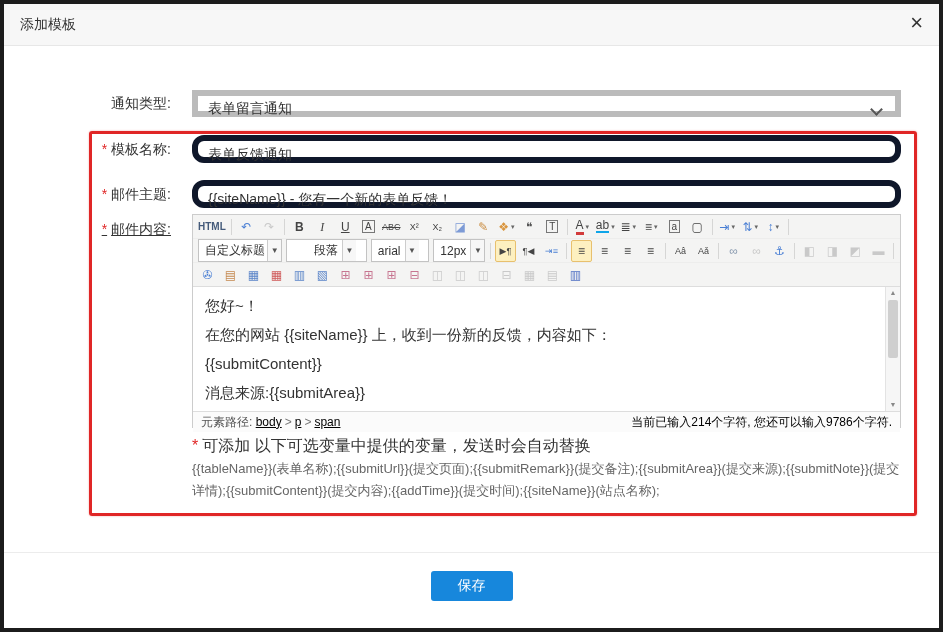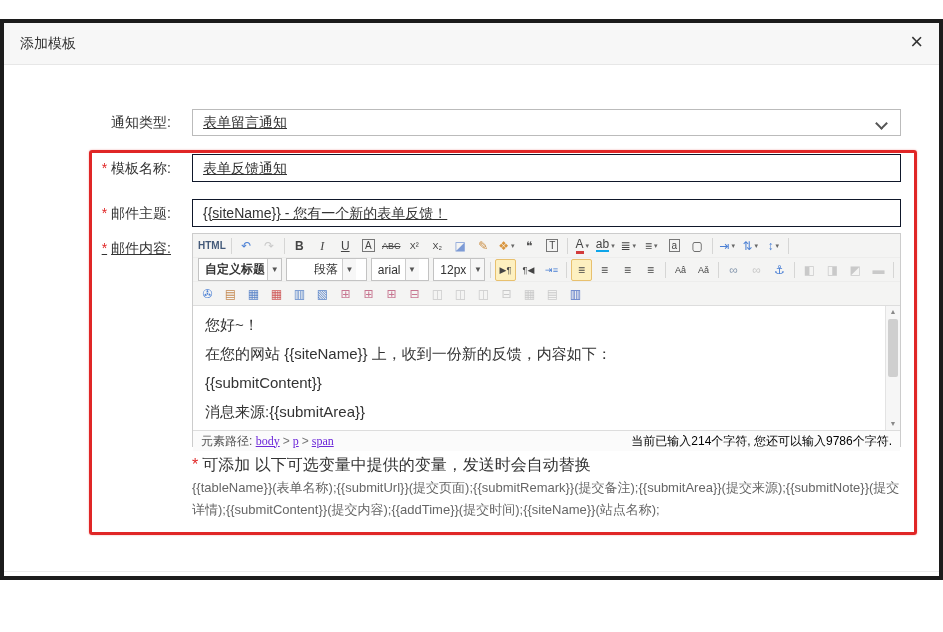--- a/index.html
+++ b/index.html
@@ -1,25 +1,25 @@
 <!DOCTYPE html>
 <html><head>
 <meta charset="utf-8">
 <style>
   html,body{margin:0;padding:0;background:#fff;font-family:"Liberation Sans","DejaVu Sans",sans-serif;}
-  .frame{position:relative;width:943px;height:561px;box-sizing:border-box;border:4px solid #1c1c1c;background:#fff;overflow:hidden;margin-top:19px;}
+  .frame{position:relative;width:943px;height:632px;box-sizing:border-box;border:4px solid #1c1c1c;background:#fff;overflow:hidden;}
   .header{position:absolute;left:0;top:0;right:0;height:41px;background:#f7f7f7;border-bottom:1px solid #e7e7e7;}
   .title{position:absolute;left:16px;top:12px;font-size:14px;color:#333;}
   .close{position:absolute;right:16px;top:8px;font-size:22px;color:#333;cursor:pointer;line-height:22px;}
   .label{position:absolute;left:55px;width:112px;text-align:right;font-size:14px;color:#333;white-space:nowrap;}
   .req{color:#e02626;margin-right:4px;}
-  .ctl{position:absolute;left:188px;width:709px;box-sizing:border-box;background:#fff;border:1px solid #0f172a;font-size:14px;color:#333;text-decoration:underline;}
+  .ctl{position:absolute;left:188px;width:709px;box-sizing:border-box;background:#fff;border:6px solid #0f172a;font-size:14px;color:#333;}
   .select{height:27px;line-height:25px;padding-left:10px;border-color:#bbb;}
   .chev{position:absolute;right:14px;top:9px;width:7px;height:7px;border-right:2px solid #555;border-bottom:2px solid #555;transform:rotate(45deg);}
-  .input{height:28px;line-height:26px;padding-left:10px;}
+  .input{height:28px;line-height:26px;padding-left:10px;border-radius:12px;}
   .redbox{position:absolute;left:85px;top:127px;width:822px;height:379px;border:3px solid #e02626;border-radius:3px;pointer-events:none;box-shadow:0 0 2px rgba(224,38,38,.4);}
   
   .editor{position:absolute;left:188px;top:210px;width:709px;height:214px;box-sizing:border-box;border:1px solid #ccc;background:#fff;}
   .tbar{background:#f4f4f3;padding:0 3px;height:23px;display:flex;align-items:center;overflow:hidden;}
   .tbar.r1{border-bottom:1px solid #ededec;}
   .tbar.r2{border-bottom:1px solid #ededec;}
   .tbi{display:inline-flex;align-items:center;justify-content:center;height:20px;min-width:19px;margin:0 1px;border:1px solid transparent;border-radius:2px;cursor:pointer;}
   .tbi .g{font-size:12px;color:#444;line-height:18px;white-space:nowrap;}
   .tbi.txt .g{font-size:10px;font-weight:bold;color:#445a7a;letter-spacing:0;}
   .tbi.bold .g{font-weight:bold;}
@@ -39,21 +39,21 @@
   .sel .car{border-left:1px solid #ccc;width:13px;text-align:center;font-size:8px;color:#555;align-self:stretch;display:flex;align-items:center;justify-content:center;background:#f7f7f7;}
   .content{position:relative;height:124px;border-top:1px solid #ddd;background:#fff;overflow:hidden;}
   .clines{position:absolute;left:0;top:0;right:14px;bottom:0;padding:4px 12px;font-size:15px;line-height:29px;color:#333;overflow:hidden;}
   .vscroll{position:absolute;right:0;top:0;bottom:0;width:14px;background:#f6f6f6;border-left:1px solid #e3e3e3;}
   .vscroll .ar{position:absolute;left:0;width:14px;height:12px;font-size:7px;color:#888;text-align:center;line-height:12px;}
   .vscroll .up{top:0;}
   .vscroll .dn{bottom:0;}
   .vscroll .thumb{position:absolute;left:2px;top:13px;width:10px;height:58px;background:#cfcfcf;border-radius:2px;}
   .sbar{height:20px;background:#fbfbfb;border-top:1px solid #ddd;display:flex;align-items:center;font-size:12px;color:#555;padding:0 8px;justify-content:space-between;}
   .sbar .gt{color:#777;margin:0 3px;}
-  .sbar a{color:#6d28d9;text-decoration:underline;cursor:pointer;font-family:Liberation Serif, serif;}
+  .sbar a{color:#000000;text-decoration:underline;cursor:pointer;}
   .counter{color:#000000;}
   .hint{position:absolute;left:188px;top:432px;font-size:16px;color:#333;text-align:center;}
   .vars{position:absolute;left:188px;top:454px;width:710px;font-size:13px;line-height:22px;color:#666;word-break:break-all;}
   .fdiv{position:absolute;left:0;right:0;top:548px;height:1px;background:#ececec;}
   .save{position:absolute;left:50%;transform:translateX(-50%);top:567px;width:82px;height:30px;background:#1787dc;color:#fff;font-size:14px;border:none;border-radius:3px;display:flex;align-items:center;justify-content:center;cursor:pointer;}
 </style>
 </head>
 <body>
 
 <div class="frame">
@@ -173,21 +173,21 @@
           <span class="g" style="color: rgb(74, 127, 212);">⇅</span>
           <span class="crt">▾</span>
         </span>
         <span class="tbi">
           <span class="g" style="color: rgb(74, 127, 212);">↕</span>
           <span class="crt">▾</span>
         </span>
         <span class="tsep"></span>
       </div>
     <div class="tbar r2">
-      <span class="sel" style="width:82px;font-weight:bold;">
+      <span class="sel" style="width:82px;">
           <span class="v">自定义标题</span>
           <span class="car">▼</span>
         </span>
       <span class="sel" style="width:90px;padding-left:21px;">
           <span class="v">段落</span>
           <span class="car">▼</span>
         </span>
       <span class="sel" style="width:88px;">
           <span class="v">arial</span>
           <span class="car">▼</span>

